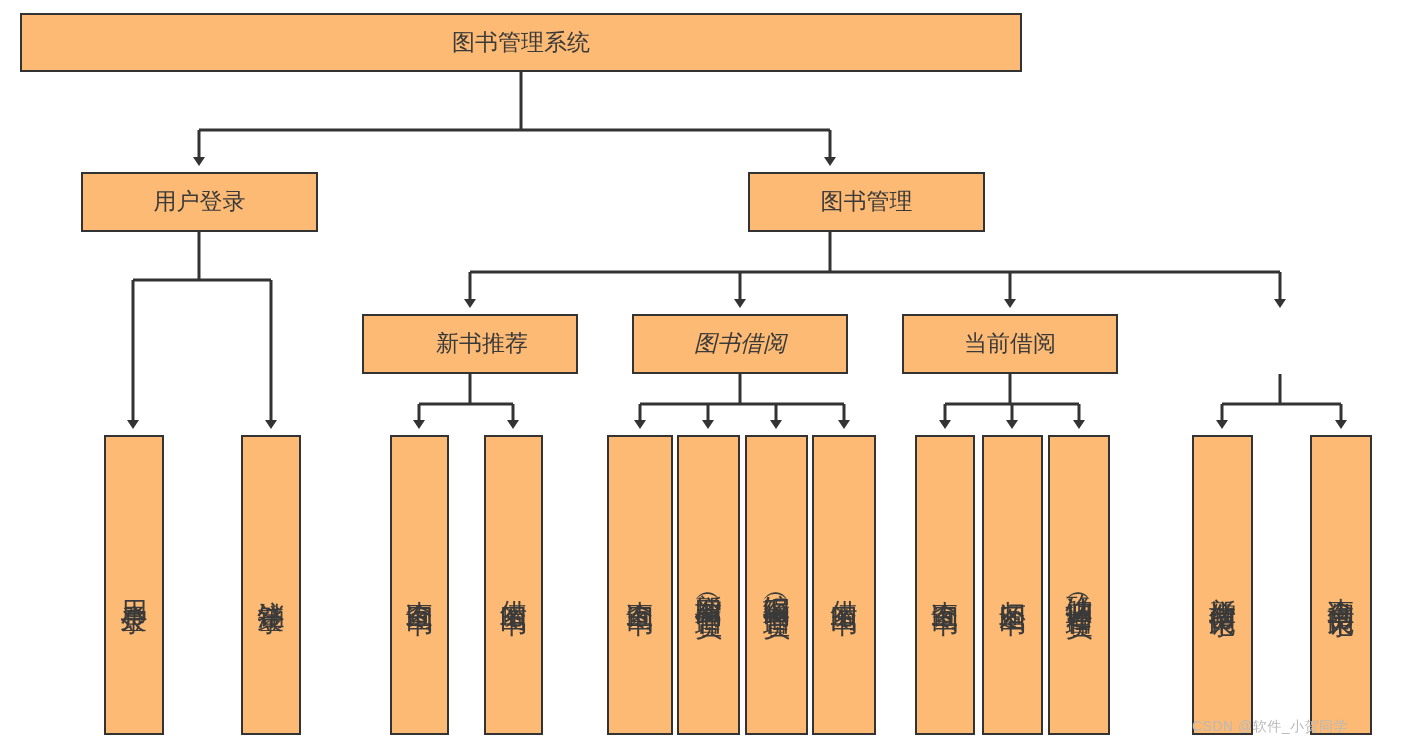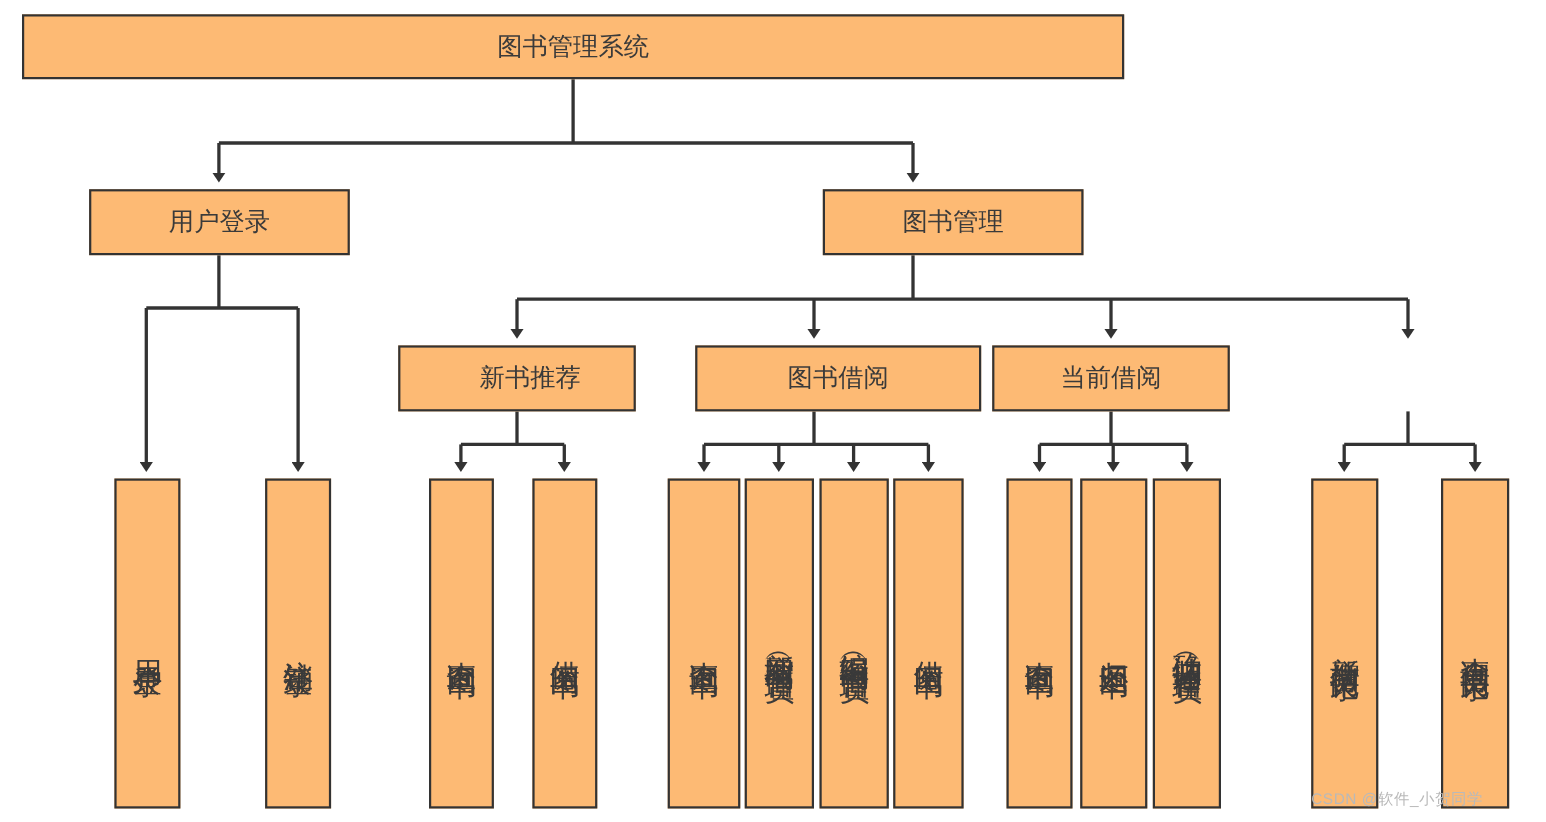--- a/index.html
+++ b/index.html
@@ -130,21 +130,21 @@
   <div class="node horizontal" style="left:81px; top:172px; width:237px; height:60px;">
     <span class="node-label">用户登录</span>
   </div>
   <div class="node horizontal" style="left:711px; top:172px; width:237px; height:60px;margin-left:37px;">
     <span class="node-label">图书管理</span>
   </div>
 
   <div class="node horizontal" style="left:362px; top:314px; width:216px; height:60px;padding-left:24px;">
     <span class="node-label">新书推荐</span>
   </div>
-  <div class="node horizontal" style="left:632px; top:314px; width:260px; height:60px;">
+  <div class="node horizontal" style="left:632px; top:314px; width:216px; height:60px;font-style:italic;">
     <span class="node-label">图书借阅</span>
   </div>
   <div class="node horizontal" style="left:902px; top:314px; width:216px; height:60px;align-items:center;">
     <span class="node-label">当前借阅</span>
   </div>
 
   <div class="node vertical" style="left:104px; top:435px; width:60px; height:300px;">
     <span class="node-label">用户登录</span>
   </div>
   <div class="node vertical" style="left:241px; top:435px; width:60px; height:300px;">

